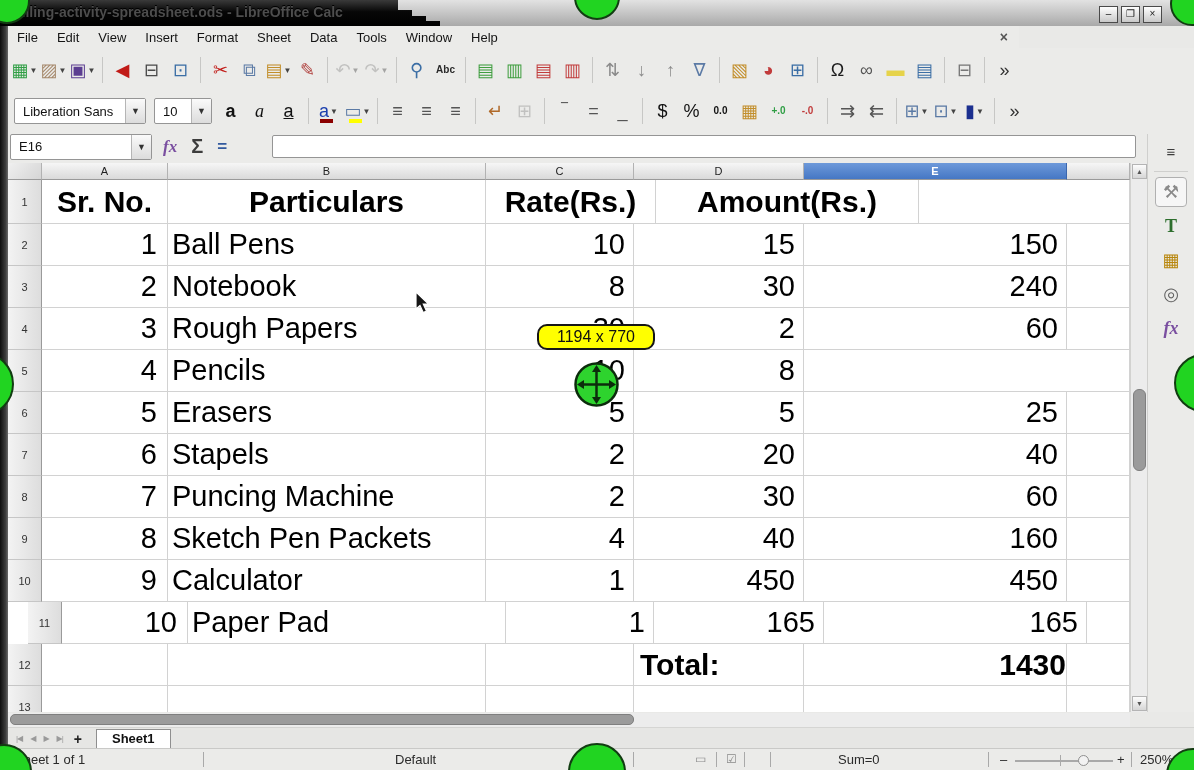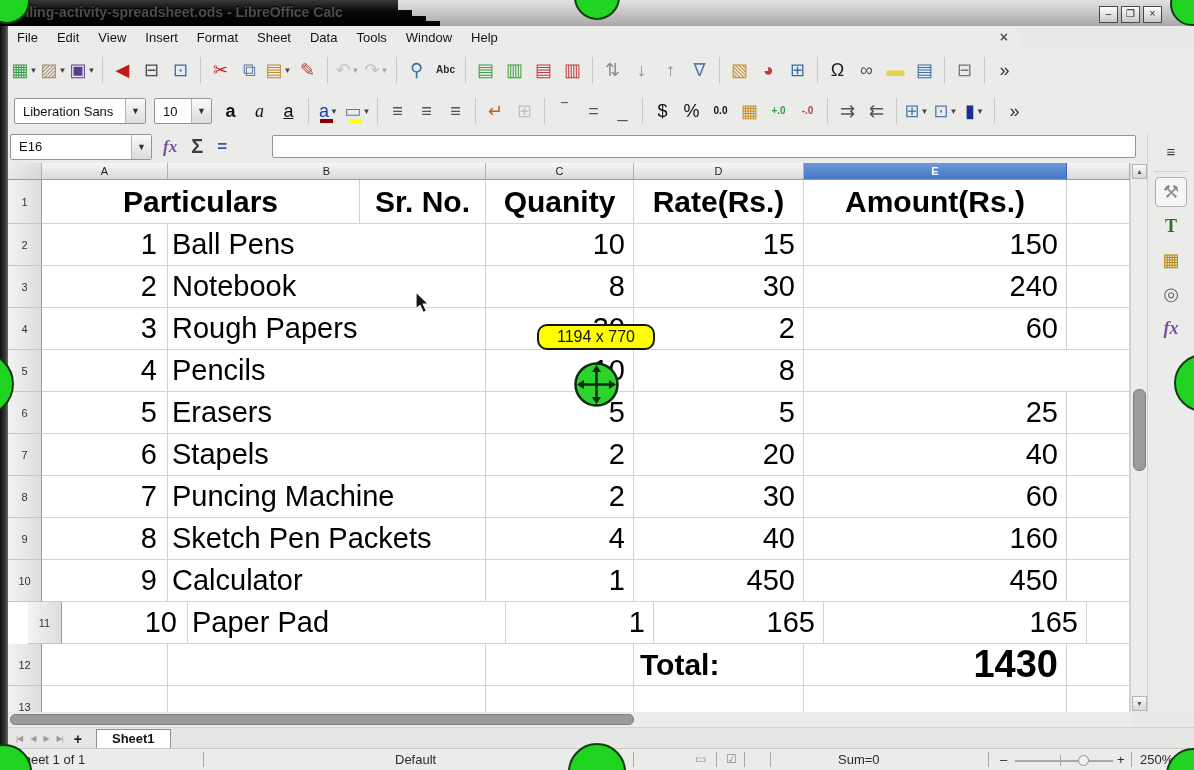--- a/index.html
+++ b/index.html
@@ -385,23 +385,22 @@
         <div class="ghc corner" style="width: 34px; min-width: 34px;"></div>
         <div class="ghc" style="width: 126px; min-width: 126px;">A</div>
         <div class="ghc" style="width: 318px; min-width: 318px;">B</div>
         <div class="ghc" style="width: 148px; min-width: 148px;">C</div>
         <div class="ghc" style="width: 170px; min-width: 170px;">D</div>
         <div class="ghc sel" style="width: 263px; min-width: 263px;">E</div>
         <div class="ghc" style="flex: 1 1 0%;"></div>
       </div>
       <div class="grow" style="height: 44px;">
         <div class="rhd">1</div>
+        <div class="cell hdr" style="width: 126px; min-width: 126px;">Sr. No.</div>
         <div class="cell hdr" style="width: 318px; min-width: 318px;">Particulars</div>
-        <div class="cell hdr" style="width: 126px; min-width: 126px;">Sr. No.</div>
-        <div class="cell hdr" style="width: 148px; min-width: 148px;">Quanity</div>
         <div class="cell hdr" style="width: 170px; min-width: 170px;">Rate(Rs.)</div>
         <div class="cell hdr" style="width: 263px; min-width: 263px;">Amount(Rs.)</div>
         <div class="cell" style="flex: 1 1 0%;"></div>
       </div>
       <div class="grow" style="height: 42px;">
         <div class="rhd">2</div>
         <div class="cell" style="width: 126px; min-width: 126px; justify-content: flex-end; padding-right: 10px;">1</div>
         <div class="cell" style="width: 318px; min-width: 318px; padding-left: 4px;">Ball Pens</div>
         <div class="cell" style="width: 148px; min-width: 148px; justify-content: flex-end; padding-right: 8px;">10</div>
         <div class="cell" style="width: 170px; min-width: 170px; justify-content: flex-end; padding-right: 8px;">15</div>
@@ -487,21 +486,21 @@
         <div class="cell" style="width: 170px; min-width: 170px; justify-content: flex-end; padding-right: 8px;">165</div>
         <div class="cell" style="width: 263px; min-width: 263px; justify-content: flex-end; padding-right: 8px;">165</div>
         <div class="cell" style="flex: 1 1 0%;"></div>
       </div>
       <div class="grow" style="height: 42px;">
         <div class="rhd">12</div>
         <div class="cell" style="width: 126px; min-width: 126px; justify-content: flex-end; padding-right: 10px;"></div>
         <div class="cell" style="width: 318px; min-width: 318px; padding-left: 4px;"></div>
         <div class="cell" style="width: 148px; min-width: 148px; justify-content: flex-end; padding-right: 8px;"></div>
         <div class="cell b" style="width: 170px; min-width: 170px; justify-content: flex-start; padding-right: 8px; padding-left: 6px; font-size: 30px;">Total:</div>
-        <div class="cell b" style="width: 263px; min-width: 263px; justify-content: flex-end; padding-right: 8px; font-size: 38px;">1430</div>
+        <div class="cell b" style="width: 263px; min-width: 263px; justify-content: flex-end; font-size: 30px;">1430</div>
         <div class="cell" style="flex: 1 1 0%;"></div>
       </div>
       <div class="grow" style="height: 42px;">
         <div class="rhd">13</div>
         <div class="cell" style="width: 126px; min-width: 126px; justify-content: flex-end; padding-right: 10px;"></div>
         <div class="cell" style="width: 318px; min-width: 318px; padding-left: 4px;"></div>
         <div class="cell" style="width: 148px; min-width: 148px; justify-content: flex-end; padding-right: 8px;"></div>
         <div class="cell" style="width: 170px; min-width: 170px; justify-content: flex-end; padding-right: 8px;"></div>
         <div class="cell" style="width: 263px; min-width: 263px; justify-content: flex-end; padding-right: 8px;"></div>
         <div class="cell" style="flex: 1 1 0%;"></div>

